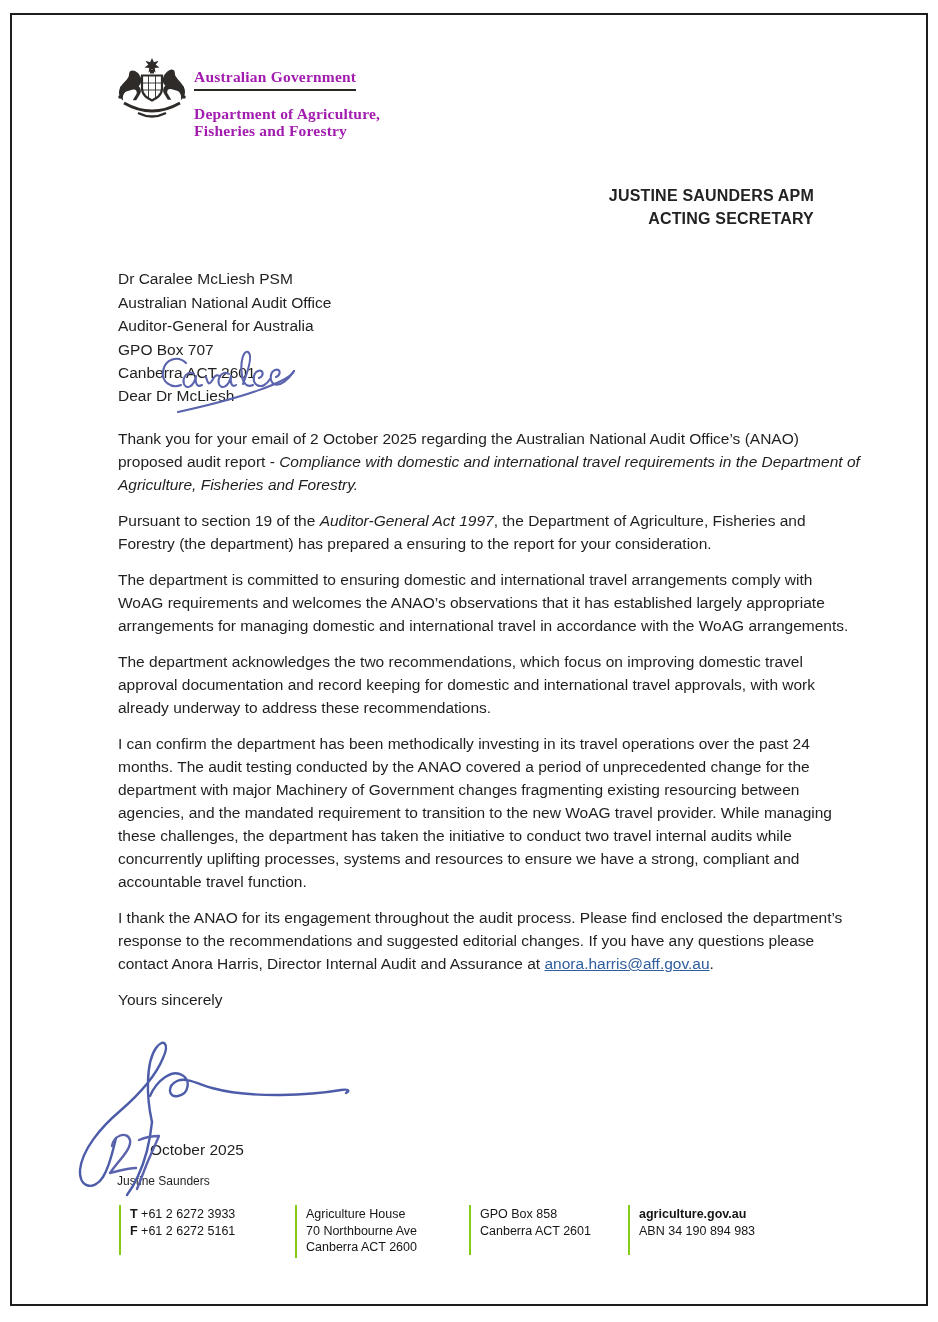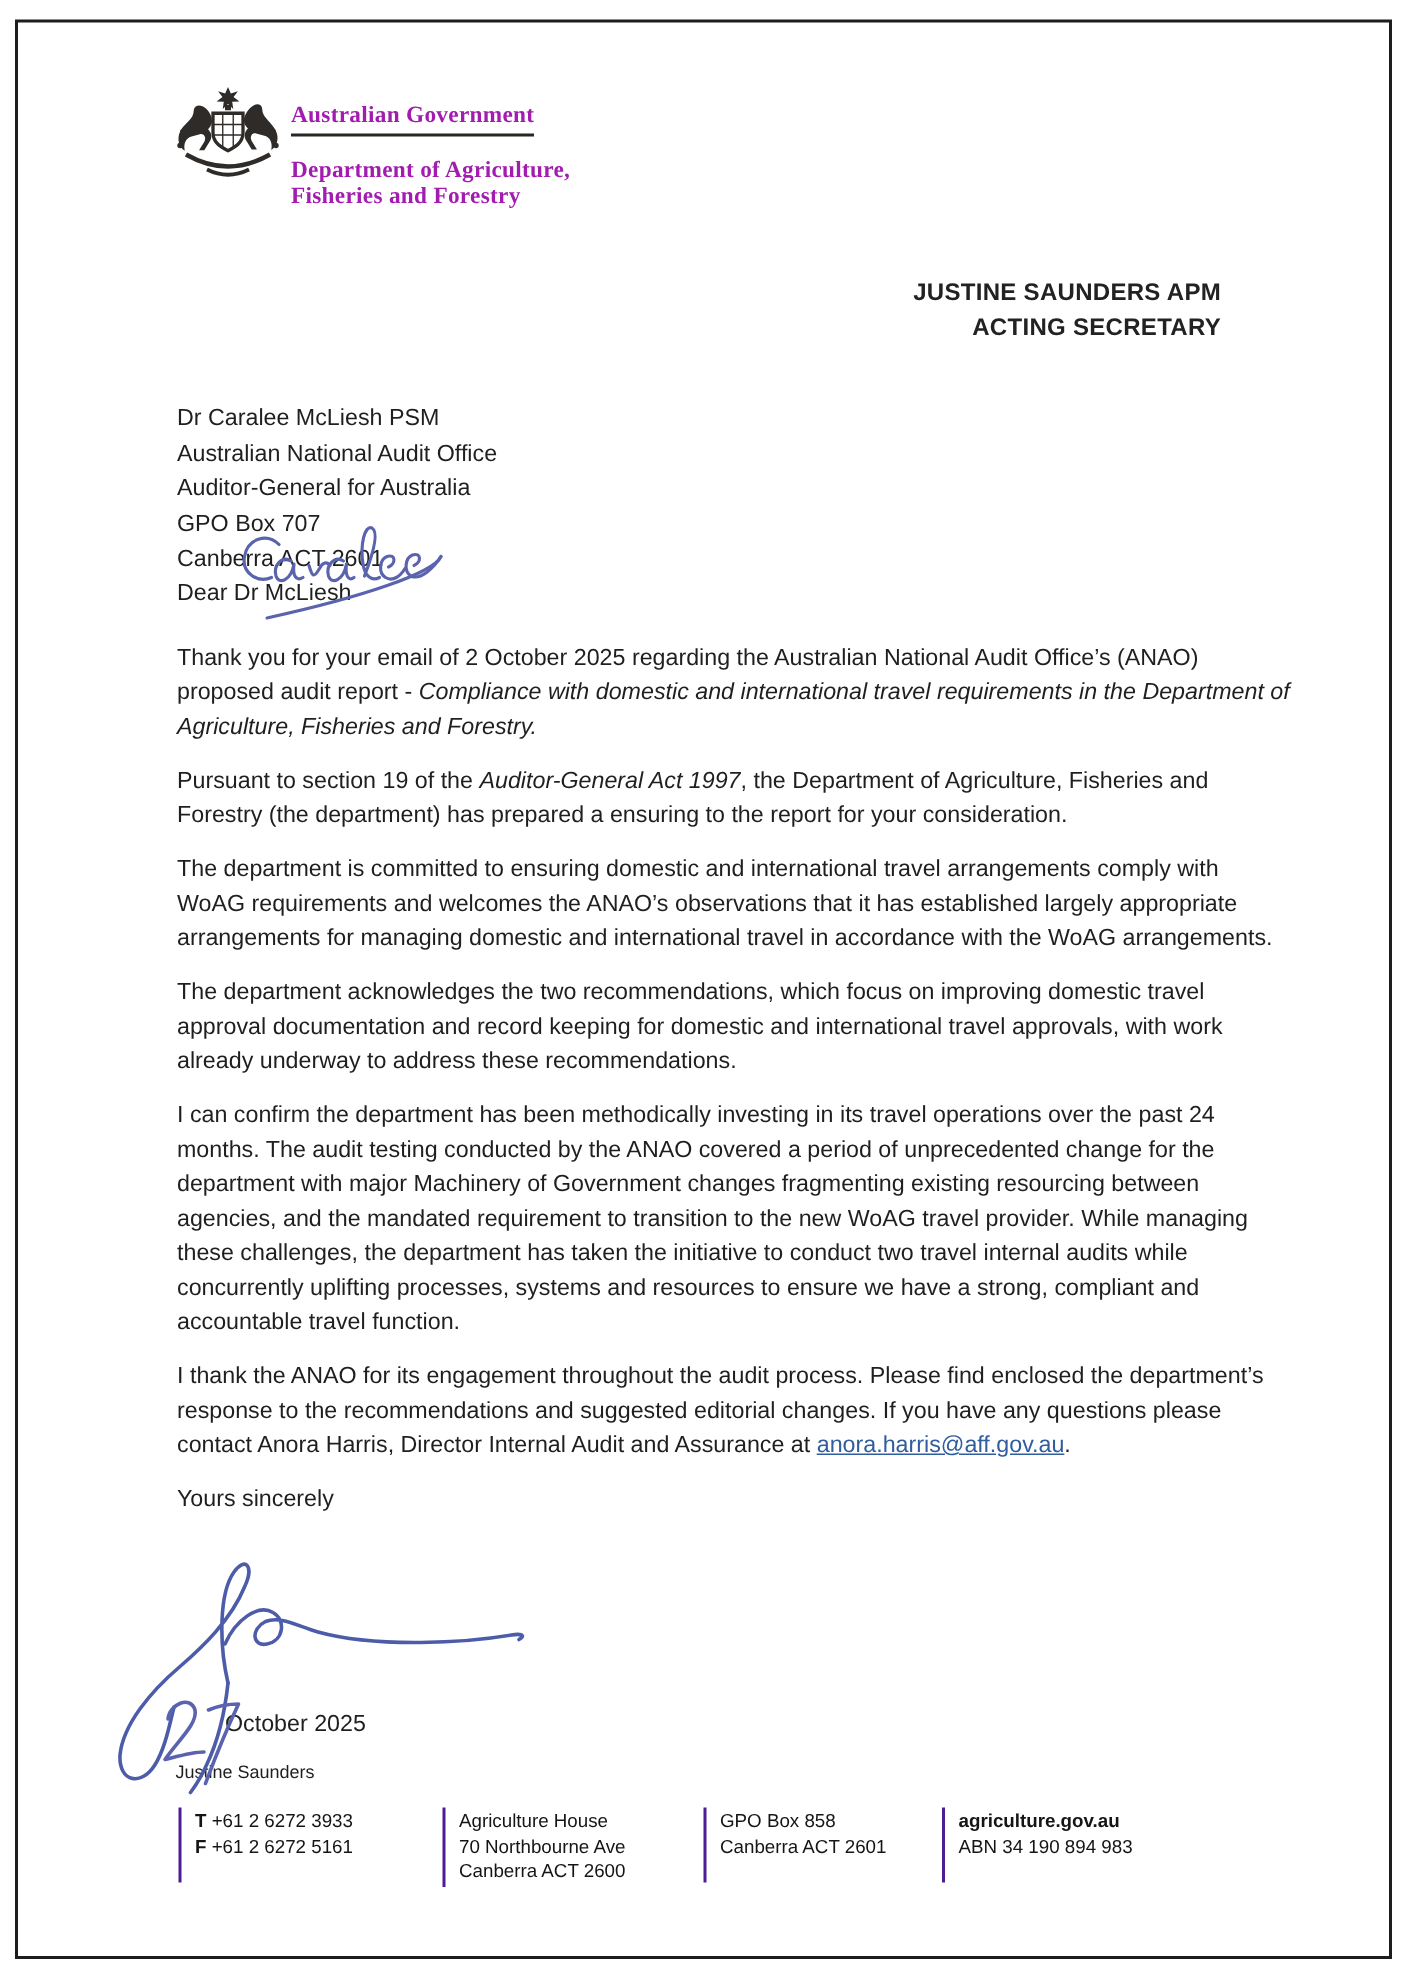--- a/index.html
+++ b/index.html
@@ -41,21 +41,21 @@
   .body-text em { font-style:italic; }
   a.email-link { color:#2f5d9e; text-decoration:underline; cursor:pointer; }
   .valediction { margin-top:2px; }
   
   .signature-svg { position:absolute; left:74px; top:1032px; width:292px; height:166px; z-index:3; pointer-events:none; }
   .signatory { position:absolute; left:117px; top:1174px; font-size:12px; }
   .date-printed { position:absolute; left:150px; top:1141px; font-size:15.5px; }
   .hw-date { position:absolute; left:98px; top:1124px; width:70px; height:70px; z-index:3; pointer-events:none; }
   
   .f-col {
-    position:absolute; top:1205px; border-left:2px solid #4c1d95;
+    position:absolute; top:1205px; border-left:2px solid #84cc16;
     padding:1px 0 2px 9px; min-height:47px; font-size:12.5px; line-height:16.5px; color:#151515;
   }
   .f-col .b { font-weight:bold; }
   .f-c1 { left:119px; width:160px; }
   .f-c2 { left:295px; width:160px; }
   .f-c3 { left:469px; width:160px; }
   .f-c4 { left:628px; width:190px; }
 </style>
 </head>
 <body>

